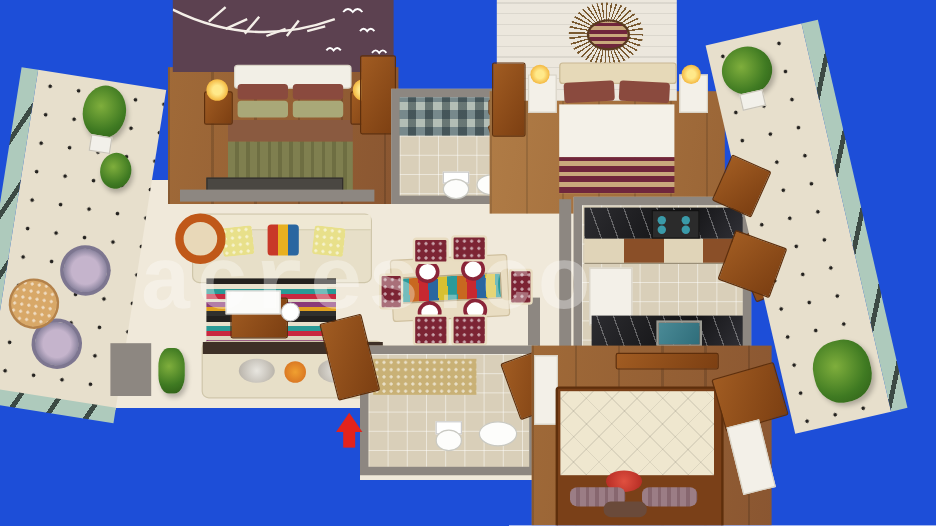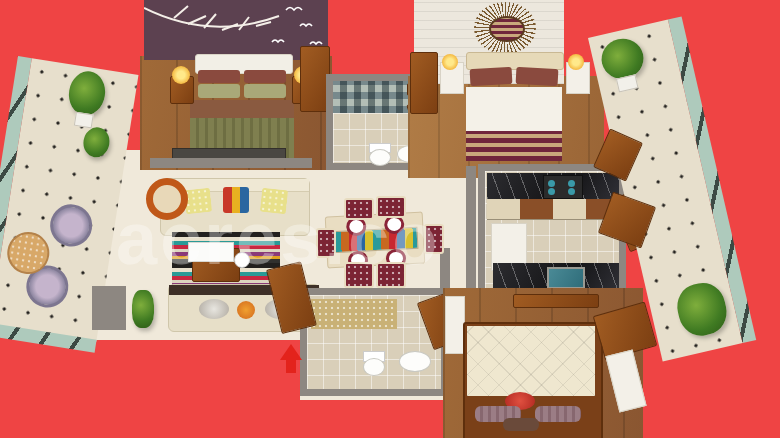--- a/index.html
+++ b/index.html
@@ -1,16 +1,16 @@
 <!DOCTYPE html>
 <html style="--wall: #8d8781; --wood-mid: #a06a38; --wood-dark: #8a5631; --wood-light: #b07c46; --wood-door: #a15c22; --floor-cream: #f0e9da; --tile-beige: #d9cfb9; --balcony-floor: #e7dfcc; --glass: #aecabc; --glass-bar: #3c4a44; --purple-wall: #5c4150; --panel-white: #ece7dd; --gold-wall: #c9b176; --maroon: #7c2434; --sofa-cream: #e7dfc8; --duvet-cream: #efe7cf; --accent-red: #e3231c; --teal: #3a9aa8; --pillow-red: #c22f26; --pillow-mauve: #9b7d85; --pillow-maroon: #8a4a3e; --bed-green: #7f7f4f; --bed-brown: #8a5a40; --orange-chair: #c05818;"><head>
 <meta charset="utf-8">
 <style>
   html,body{margin:0;padding:0;background:#fff;font-family:"Liberation Sans",sans-serif;}
-  #stage{position:relative;width:780px;height:438px;background:#ef4444;overflow:hidden;}
+  #stage{position:relative;width:780px;height:438px;background:#1d4ed8;overflow:hidden;font-family:Liberation Mono, monospace;}
   .abs{position:absolute;}
 
   
   .wood{background:
       repeating-linear-gradient(90deg, rgba(0,0,0,.14) 0 2px, rgba(255,255,255,0) 2px 36px),
       linear-gradient(100deg, var(--wood-mid,#a06a38), var(--wood-dark,#8a5631));}
   .wood-light{background:
       repeating-linear-gradient(90deg, rgba(0,0,0,.12) 0 2px, rgba(255,255,255,0) 2px 30px),
       linear-gradient(100deg, var(--wood-light,#b07c46), #9a6536);}
   .tile{background-color:var(--tile-beige,#d9cfb9);

